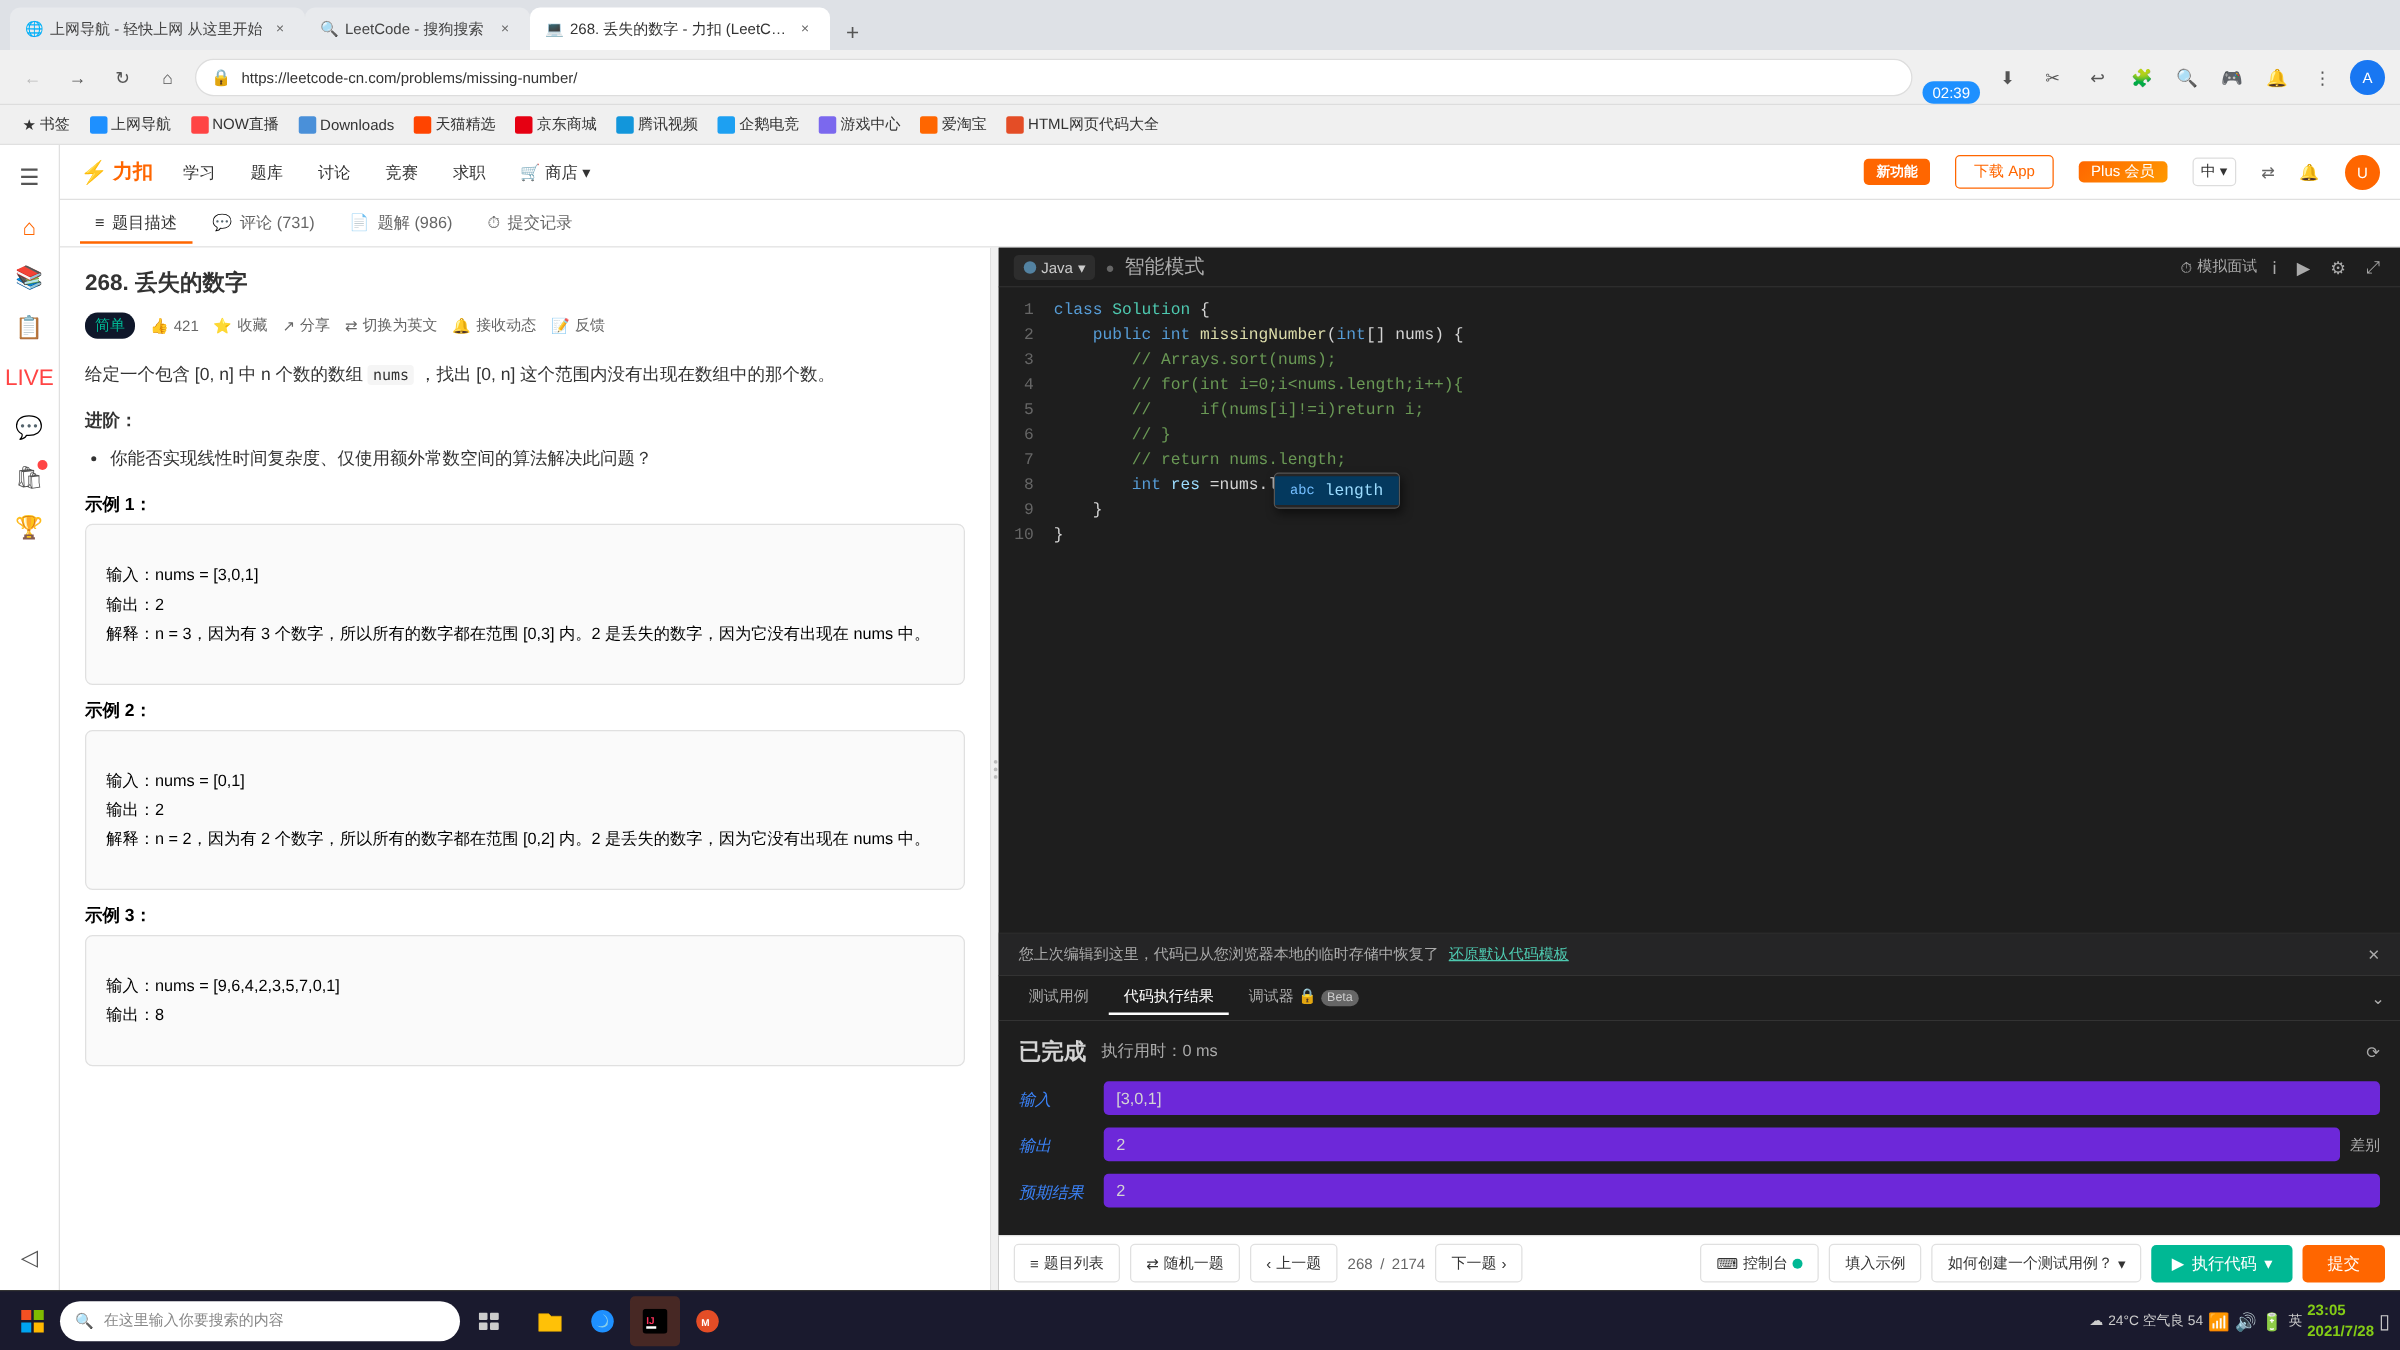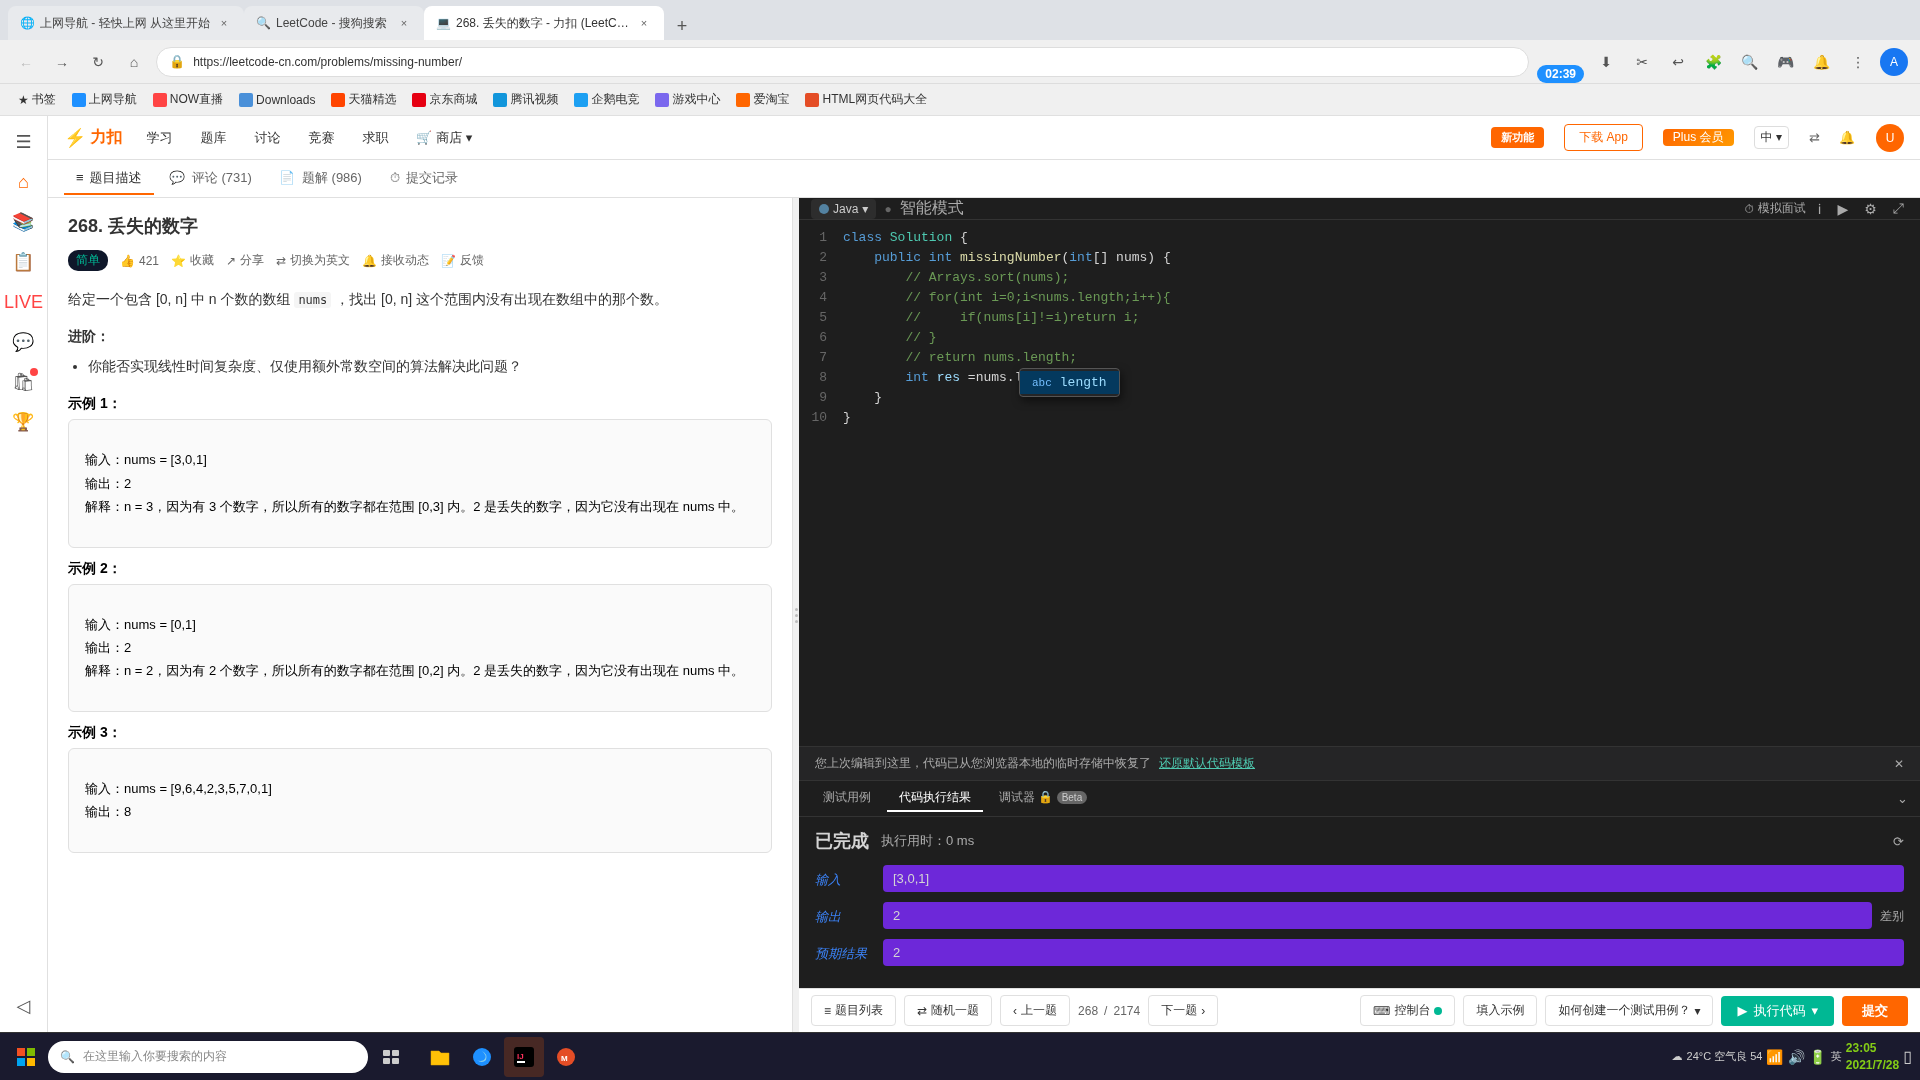--- a/index.html
+++ b/index.html
@@ -17,21 +17,21 @@
     .tab-close { width: 16px; height: 16px; border-radius: 50%; display: flex; align-items: center; justify-content: center; cursor: pointer; font-size: 11px; color: #666; }
     .tab-new { width: 28px; height: 28px; display: flex; align-items: center; justify-content: center; border-radius: 50%; cursor: pointer; font-size: 18px; color: #555; margin-left: 4px; }
     
     .toolbar { display: flex; align-items: center; background: #f0f0f0; height: 44px; padding: 0 12px; gap: 8px; border-bottom: 1px solid #ddd; }
     .nav-btn { width: 28px; height: 28px; border-radius: 50%; display: flex; align-items: center; justify-content: center; cursor: pointer; color: #555; font-size: 14px; }
     .nav-btn.disabled { color: #bbb; cursor: default; }
     .address-bar { flex: 1; height: 30px; background: #fff; border-radius: 16px; display: flex; align-items: center; padding: 0 12px; gap: 8px; border: 1px solid #ddd; font-size: 13px; }
     .address-text { flex: 1; color: #333; font-size: 12px; }
     .toolbar-icon { width: 28px; height: 28px; display: flex; align-items: center; justify-content: center; border-radius: 50%; cursor: pointer; color: #555; font-size: 14px; }
     .profile-circle { width: 28px; height: 28px; border-radius: 50%; background: #1877f2; display: flex; align-items: center; justify-content: center; color: white; font-size: 12px; }
-    .time-badge { background: #1e90ff; color: white; border-radius: 12px; padding: 2px 8px; font-size: 12px; font-weight: bold; margin-top: 24px; }
+    .time-badge { background: #1e90ff; color: white; border-radius: 12px; padding: 2px 8px; font-size: 12px; font-weight: normal; margin-top: 24px; }
     
     .bookmarks-bar { display: flex; align-items: center; background: #f0f0f0; height: 32px; padding: 0 12px; gap: 4px; border-bottom: 1px solid #e0e0e0; font-size: 12px; }
     .bookmark-item { display: flex; align-items: center; gap: 3px; padding: 2px 6px; border-radius: 4px; cursor: pointer; white-space: nowrap; color: #333; }
     
     
     .main-content { display: flex; flex: 1; overflow: hidden; }
     
     
     .left-sidebar { width: 48px; background: #fff; border-right: 1px solid #e0e0e0; display: flex; flex-direction: column; align-items: center; padding: 8px 0; gap: 4px; }
     .sidebar-icon { width: 36px; height: 36px; display: flex; align-items: center; justify-content: center; border-radius: 6px; cursor: pointer; color: #555; font-size: 18px; position: relative; }
@@ -71,21 +71,21 @@
     .advance-section { margin-bottom: 16px; }
     .advance-title { font-weight: bold; color: #333; margin-bottom: 8px; font-size: 14px; }
     .example-box { border: 1px solid #e0e0e0; border-radius: 6px; padding: 28px 16px; margin-bottom: 12px; background: #fafafa; font-size: 13px; line-height: 1.8; }
     .example-title { font-weight: bold; margin-bottom: 6px; font-size: 14px; }
     .divider-vertical { width: 6px; background: #f0f0f0; cursor: col-resize; flex-shrink: 0; display: flex; align-items: center; justify-content: center; }
     .divider-dots { display: flex; flex-direction: column; gap: 3px; }
     .divider-dot { width: 3px; height: 3px; background: #bbb; border-radius: 50%; }
     
     
     .code-pane { flex: 1; display: flex; flex-direction: column; background: #1e1e1e; }
-    .code-toolbar { display: flex; align-items: center; height: 22px; background: #1e1e1e; border-bottom: 1px solid #333; padding: 0 12px; gap: 8px; }
+    .code-toolbar { display: flex; align-items: center; height: 32px; background: #1e1e1e; border-bottom: 1px solid #333; padding: 0 12px; gap: 8px; }
     .lang-select { background: #2d2d2d; color: #ccc; border: none; border-radius: 4px; padding: 3px 8px; font-size: 12px; display: flex; align-items: center; gap: 4px; cursor: pointer; }
     .auto-mode { display: flex; align-items: center; gap: 4px; color: #aaa; font-size: 16px; }
     .code-spacer { flex: 1; }
     .code-tool-icon { color: #aaa; cursor: pointer; font-size: 14px; padding: 4px; }
     .simulate-btn { color: #aaa; font-size: 12px; display: flex; align-items: center; gap: 4px; cursor: pointer; }
     
     
     .code-editor { flex: 1; overflow-y: auto; padding: 8px 0; background: #1e1e1e; font-family: 'Consolas', 'Courier New', monospace; font-size: 13px; position: relative; }
     .code-line { display: flex; min-height: 20px; line-height: 20px; }
     .line-num { width: 40px; text-align: right; color: #666; padding-right: 12px; user-select: none; flex-shrink: 0; }
@@ -125,21 +125,21 @@
     .result-label { color: #3b82f6; font-size: 13px; width: 60px; flex-shrink: 0; padding-top: 6px; font-style: italic; }
     .result-value-box { flex: 1; background: #6d28d9; border-radius: 4px; padding: 6px 10px; font-size: 13px; color: #d4d4d4; }
     .result-diff { color: #aaa; font-size: 12px; padding-top: 6px; cursor: pointer; }
     
     
     .bottom-bar { display: flex; align-items: center; height: 44px; border-top: 1px solid #e0e0e0; padding: 0 12px; background: #fff; gap: 8px; }
     .bottom-btn { display: flex; align-items: center; gap: 4px; padding: 6px 12px; border: 1px solid #e0e0e0; border-radius: 4px; cursor: pointer; font-size: 12px; color: #333; }
     .bottom-spacer { flex: 1; }
     .page-info { font-size: 12px; color: #666; display: flex; align-items: center; gap: 6px; }
     .run-btn { background: #00b894; color: white; padding: 6px 16px; border-radius: 4px; font-size: 13px; cursor: pointer; display: flex; align-items: center; gap: 6px; }
-    .submit-btn { background: #ff6600; color: white; padding: 6px 20px; border-radius: 4px; font-size: 13px; cursor: pointer; font-weight: bold; }
+    .submit-btn { background: #ff6600; color: white; padding: 6px 20px; border-radius: 4px; font-size: 13px; cursor: pointer; }
     
     
     .taskbar { height: 48px; background: #1a1a2e; display: flex; align-items: center; padding: 0 8px; gap: 4px; border-top: 1px solid #333; }
     .taskbar-start { width: 36px; height: 36px; display: flex; align-items: center; justify-content: center; cursor: pointer; }
     .taskbar-search { flex: 0 0 320px; height: 32px; background: #fff; border-radius: 16px; display: flex; align-items: center; padding: 0 12px; gap: 8px; font-size: 12px; color: #666; }
     .taskbar-icons { display: flex; gap: 2px; margin-left: 4px; }
     .taskbar-icon { width: 40px; height: 40px; display: flex; align-items: center; justify-content: center; border-radius: 4px; cursor: pointer; }
     .taskbar-spacer { flex: 1; }
     .taskbar-time { color: #84cc16; line-height: 1.4; font-size: 12px; font-weight: bold; }
     .sys-icons { display: flex; gap: 4px; align-items: center; }

